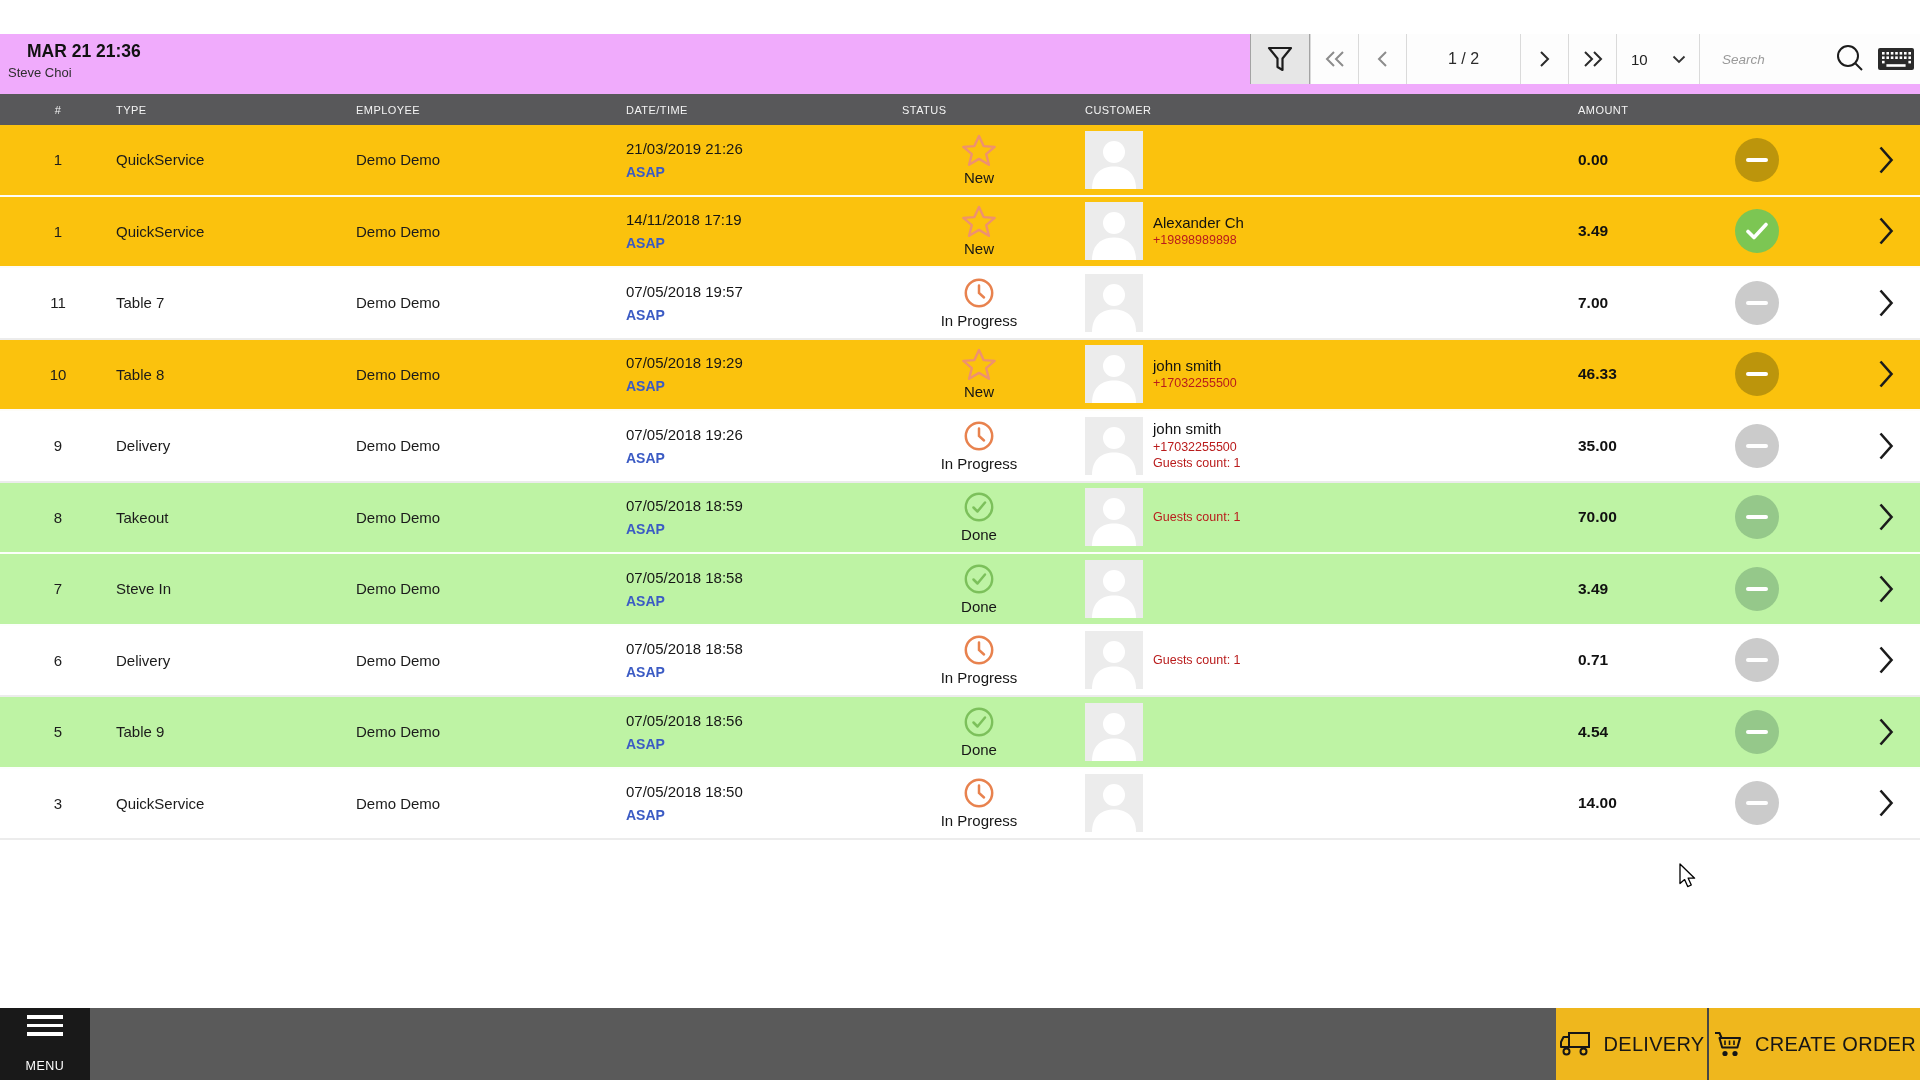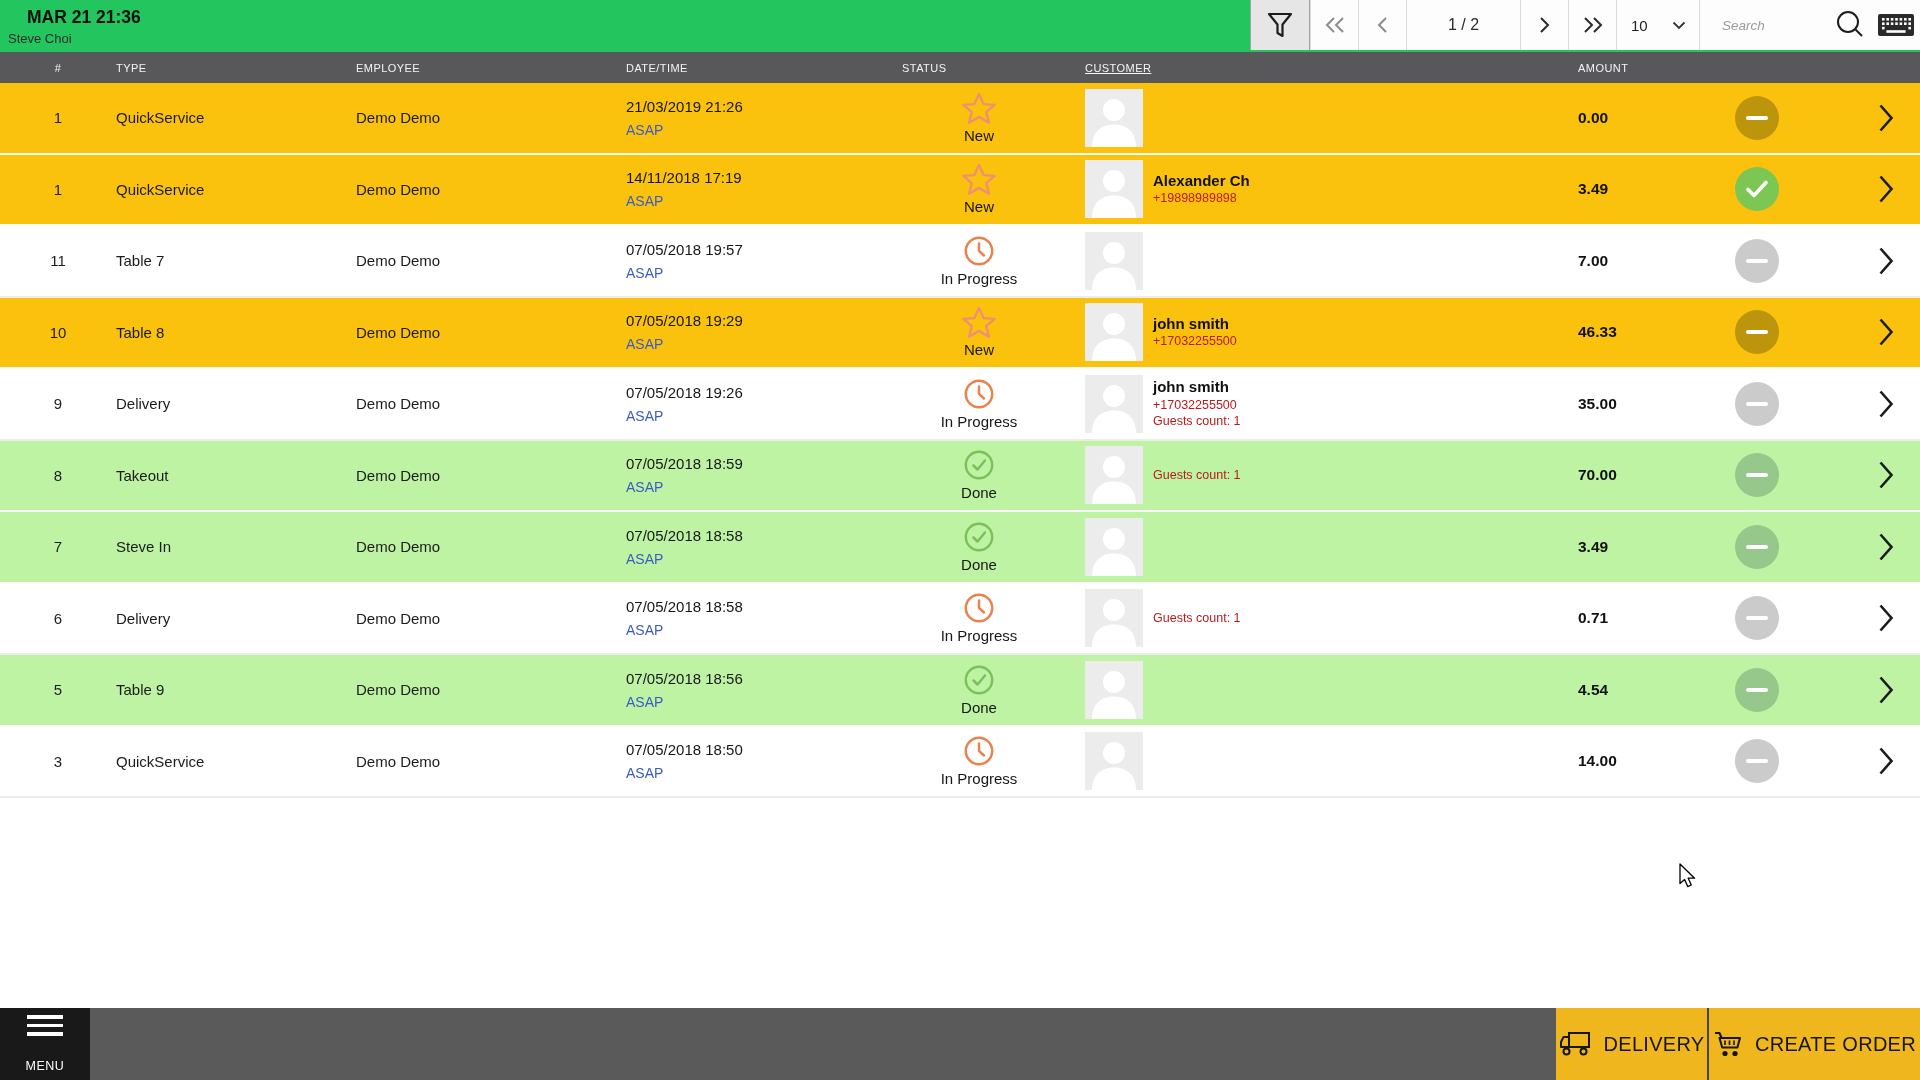--- a/index.html
+++ b/index.html
@@ -1,21 +1,21 @@
 <!DOCTYPE html>
 <html style="--row-orange: #FBC20D; --row-green: #BEF3A4; --amber: #EFB71D; --asap-blue: #3B5BC4; --act-gold: #BC950C; --act-gray: #CBCBCB; --act-green: #95C88A; --act-check: #7CC653;"><head>
 <meta charset="utf-8">
 <style>
   html,body{margin:0;padding:0;}
   body{width:1920px;height:1080px;overflow:hidden;background:#fff;
        font-family:"Liberation Sans",sans-serif;color:#1b1b1b;position:relative;}
   .app{position:absolute;inset:0;}
 
   
-  .topbar{position:relative;height:52px;background:#22c55e;}
+  .topbar{position:relative;height:60px;background:#f0abfc;margin-top:34px;}
   .title{position:absolute;left:27px;top:7px;font-size:17.5px;font-weight:bold;color:#111;}
   .user{position:absolute;left:8px;top:31px;font-size:13px;color:#2e2e2e;}
   .cell{position:absolute;top:0;height:50px;display:flex;align-items:center;justify-content:center;
         background:#fdfdfd;border-left:1px solid #dadada;box-sizing:border-box;}
   .cell.filter{left:1250px;width:60px;background:#e6e6e6;border-left:1px solid #a3a3a3;border-right:1px solid #a3a3a3;}
   .cell.nf{left:1310px;width:48px;}
   .cell.np{left:1358px;width:48px;}
   .cell.page{left:1406px;width:114px;font-size:16px;color:#2b2b2b;}
   .cell.nn{left:1520px;width:48px;}
   .cell.nl{left:1568px;width:48px;}
@@ -31,36 +31,36 @@
   .topicon.kbd{left:1874px;width:44px;}
   .nav-dis{stroke:#8c8c8c;}
   .nav-en{stroke:#2b2b2b;}
 
   
   .grid{display:grid;grid-template-columns:116px 240px 270px 270px 166px 516px 157px 44px auto;align-items:center;}
   .thead{height:31px;background:#58585a;color:#f4f4f4;font-size:11px;letter-spacing:.45px;
          display:grid;grid-template-columns:116px 240px 270px 270px 166px 516px 157px auto;align-items:center;}
   .thead .h-num{text-align:center;}
   .thead .h-status{padding-left:6px;}
-  .thead .h-cust{padding-left:23px;text-decoration:underline;}
+  .thead .h-cust{padding-left:23px;}
 
   
   .row{height:71.5px;font-size:15px;border-bottom:2px solid #f1f1f1;box-sizing:border-box;}
   .row.hl-orange{background:var(--row-orange);border-bottom-color:#fdfcf7;}
   .row.hl-green{background:var(--row-green);border-bottom-color:#fcfffb;}
   .row.hl-none{background:#fff;border-bottom-color:#ececec;}
   .c.num{text-align:center;color:#1d1d1d;}
   .c.date .dt{font-size:15px;color:#161616;}
-  .c.date .asap{margin-top:7px;font-size:14px;font-weight:normal;color:var(--asap-blue);}
+  .c.date .asap{margin-top:7px;font-size:14px;font-weight:bold;color:var(--asap-blue);}
   .c.status{display:flex;flex-direction:column;align-items:center;justify-content:center;}
   .c.status .slabel{margin-top:3px;font-size:15px;color:#161616;}
   .c.cust{display:flex;align-items:center;padding-left:23px;box-sizing:border-box;}
   .avatar{width:58px;height:58px;background:#ececec;flex:none;overflow:hidden;}
   .cinfo{margin-left:10px;line-height:1.25;}
-  .cname{font-size:15px;font-weight:bold;color:#111;}
+  .cname{font-size:15px;font-weight:normal;color:#111;}
   .cphone,.cguests{font-size:12.5px;color:#b91c1c;margin-top:1px;}
   .c.amount{font-weight:bold;font-size:15.5px;color:#111;}
   .actionwrap{display:flex;align-items:center;justify-content:center;}
   .circle{width:44px;height:44px;border-radius:50%;display:flex;align-items:center;justify-content:center;cursor:pointer;}
   .circle .minusbar{width:22px;height:4px;border-radius:2px;background:#fff;display:block;}
   .act-gold{background:var(--act-gold);}
   .act-gray{background:var(--act-gray);}
   .act-green{background:var(--act-green);}
   .act-check-green{background:var(--act-check);}
   .c.chev{display:flex;justify-content:flex-end;padding-right:26px;}

